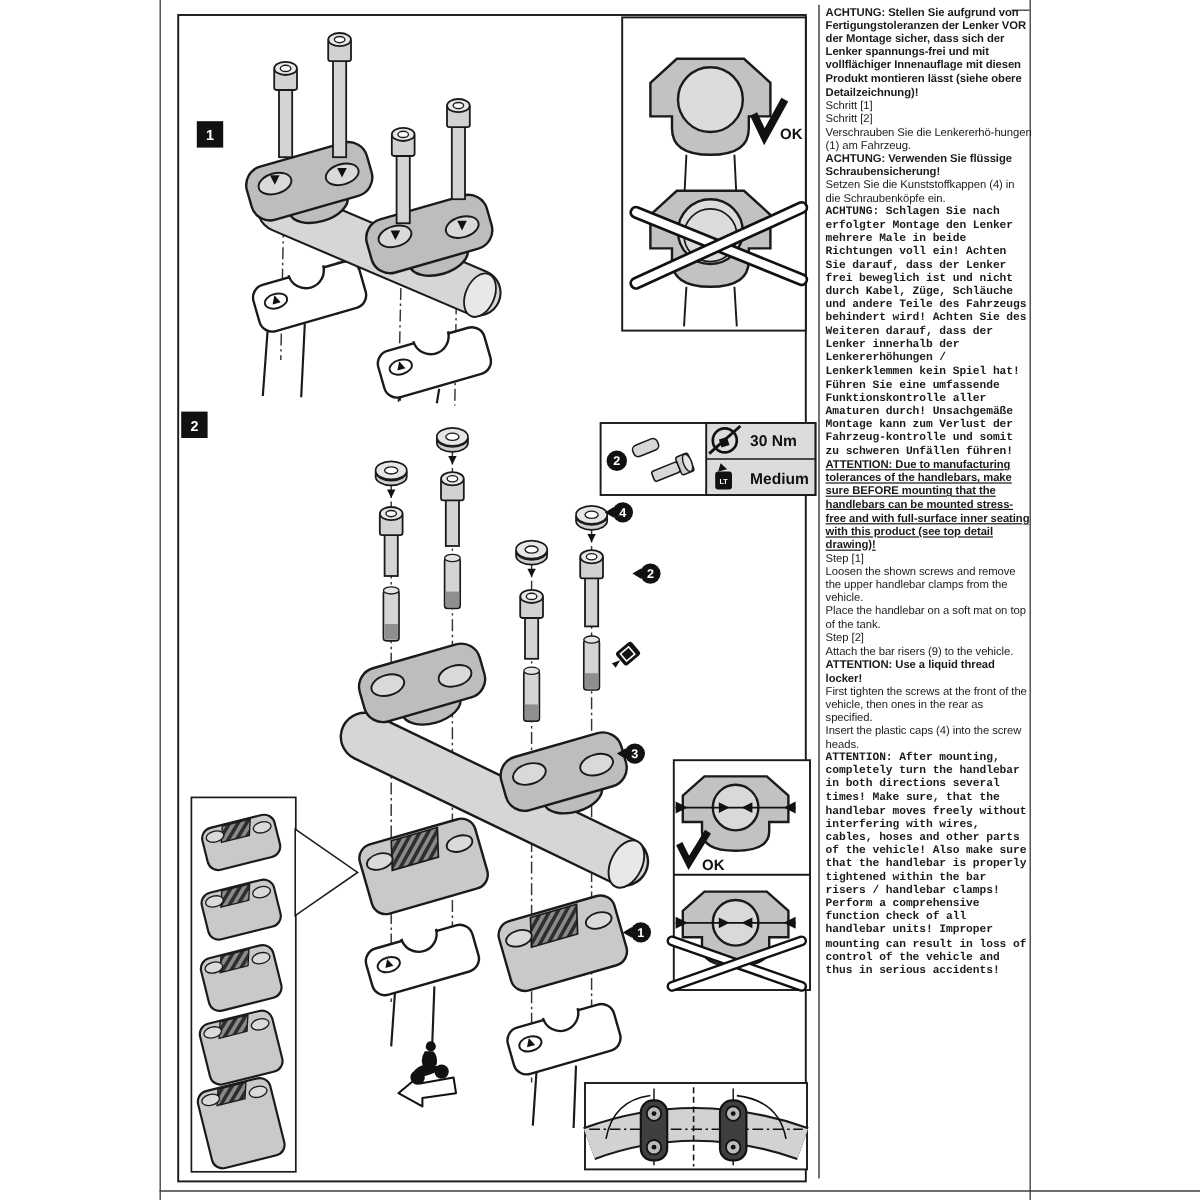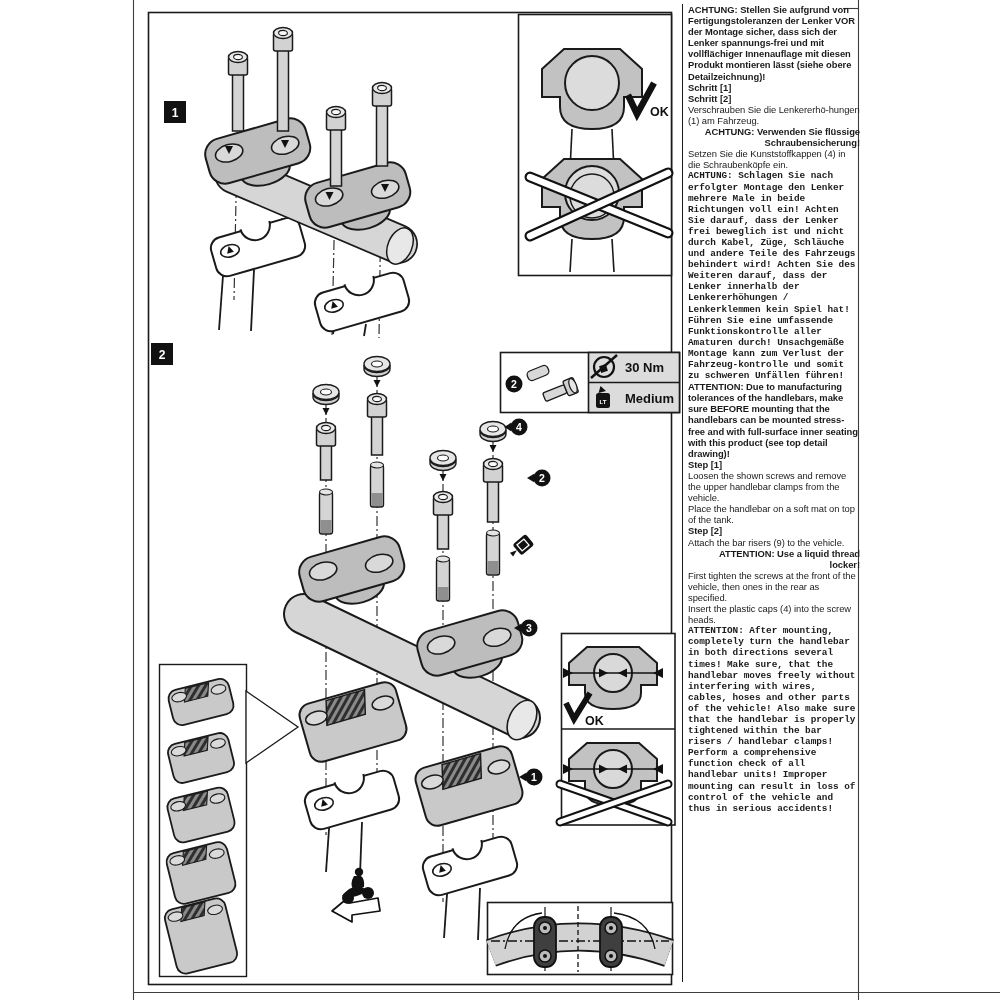--- a/index.html
+++ b/index.html
@@ -10,24 +10,24 @@
   .badge-txt{fill:#fff;font-weight:700;font-size:12px;text-anchor:middle;}
   .pbadge-txt{fill:#fff;font-weight:700;font-size:10.5px;text-anchor:middle;}
   .spec-txt{fill:#111;font-weight:700;font-size:13px;}
   .ok-txt{fill:#111;font-weight:700;font-size:12.5px;}
   .lt-txt{fill:#fff;font-weight:700;font-size:6px;text-anchor:middle;}
   .textcol{position:absolute;left:682px;top:4px;width:178px;height:978px;
            border-left:1.4px solid #1a1a1a;padding-left:5px;box-sizing:border-box;
            font-size:9.4px;line-height:11.1px;letter-spacing:-0.05px;}
   .textcol p{margin:0;}
   .k-attn{font-weight:700;}
-  .k-attn-in{font-weight:700;text-align:right;}
-  .k-head{font-weight:700;margin-top:7px;}
+  .k-attn-in{font-weight:700;}
+  .k-head{font-weight:400;margin-top:7px;}
   .k-gap{margin-top:10px;font-family:Liberation Mono, monospace;}
-  .k-langgap{margin-top:24px;}
+  .k-langgap{margin-top:24px;text-decoration:underline;}
 </style>
 </head>
 <body>
 
 <div id="page">
 
 <svg id="art" width="1000" height="1000" viewBox="0 0 1000 1000">
   <defs>
     <pattern id="hatch" width="6" height="6" patternUnits="userSpaceOnUse" patternTransform="rotate(45)">
       <rect width="6" height="6" fill="#8a8a8a"></rect>

